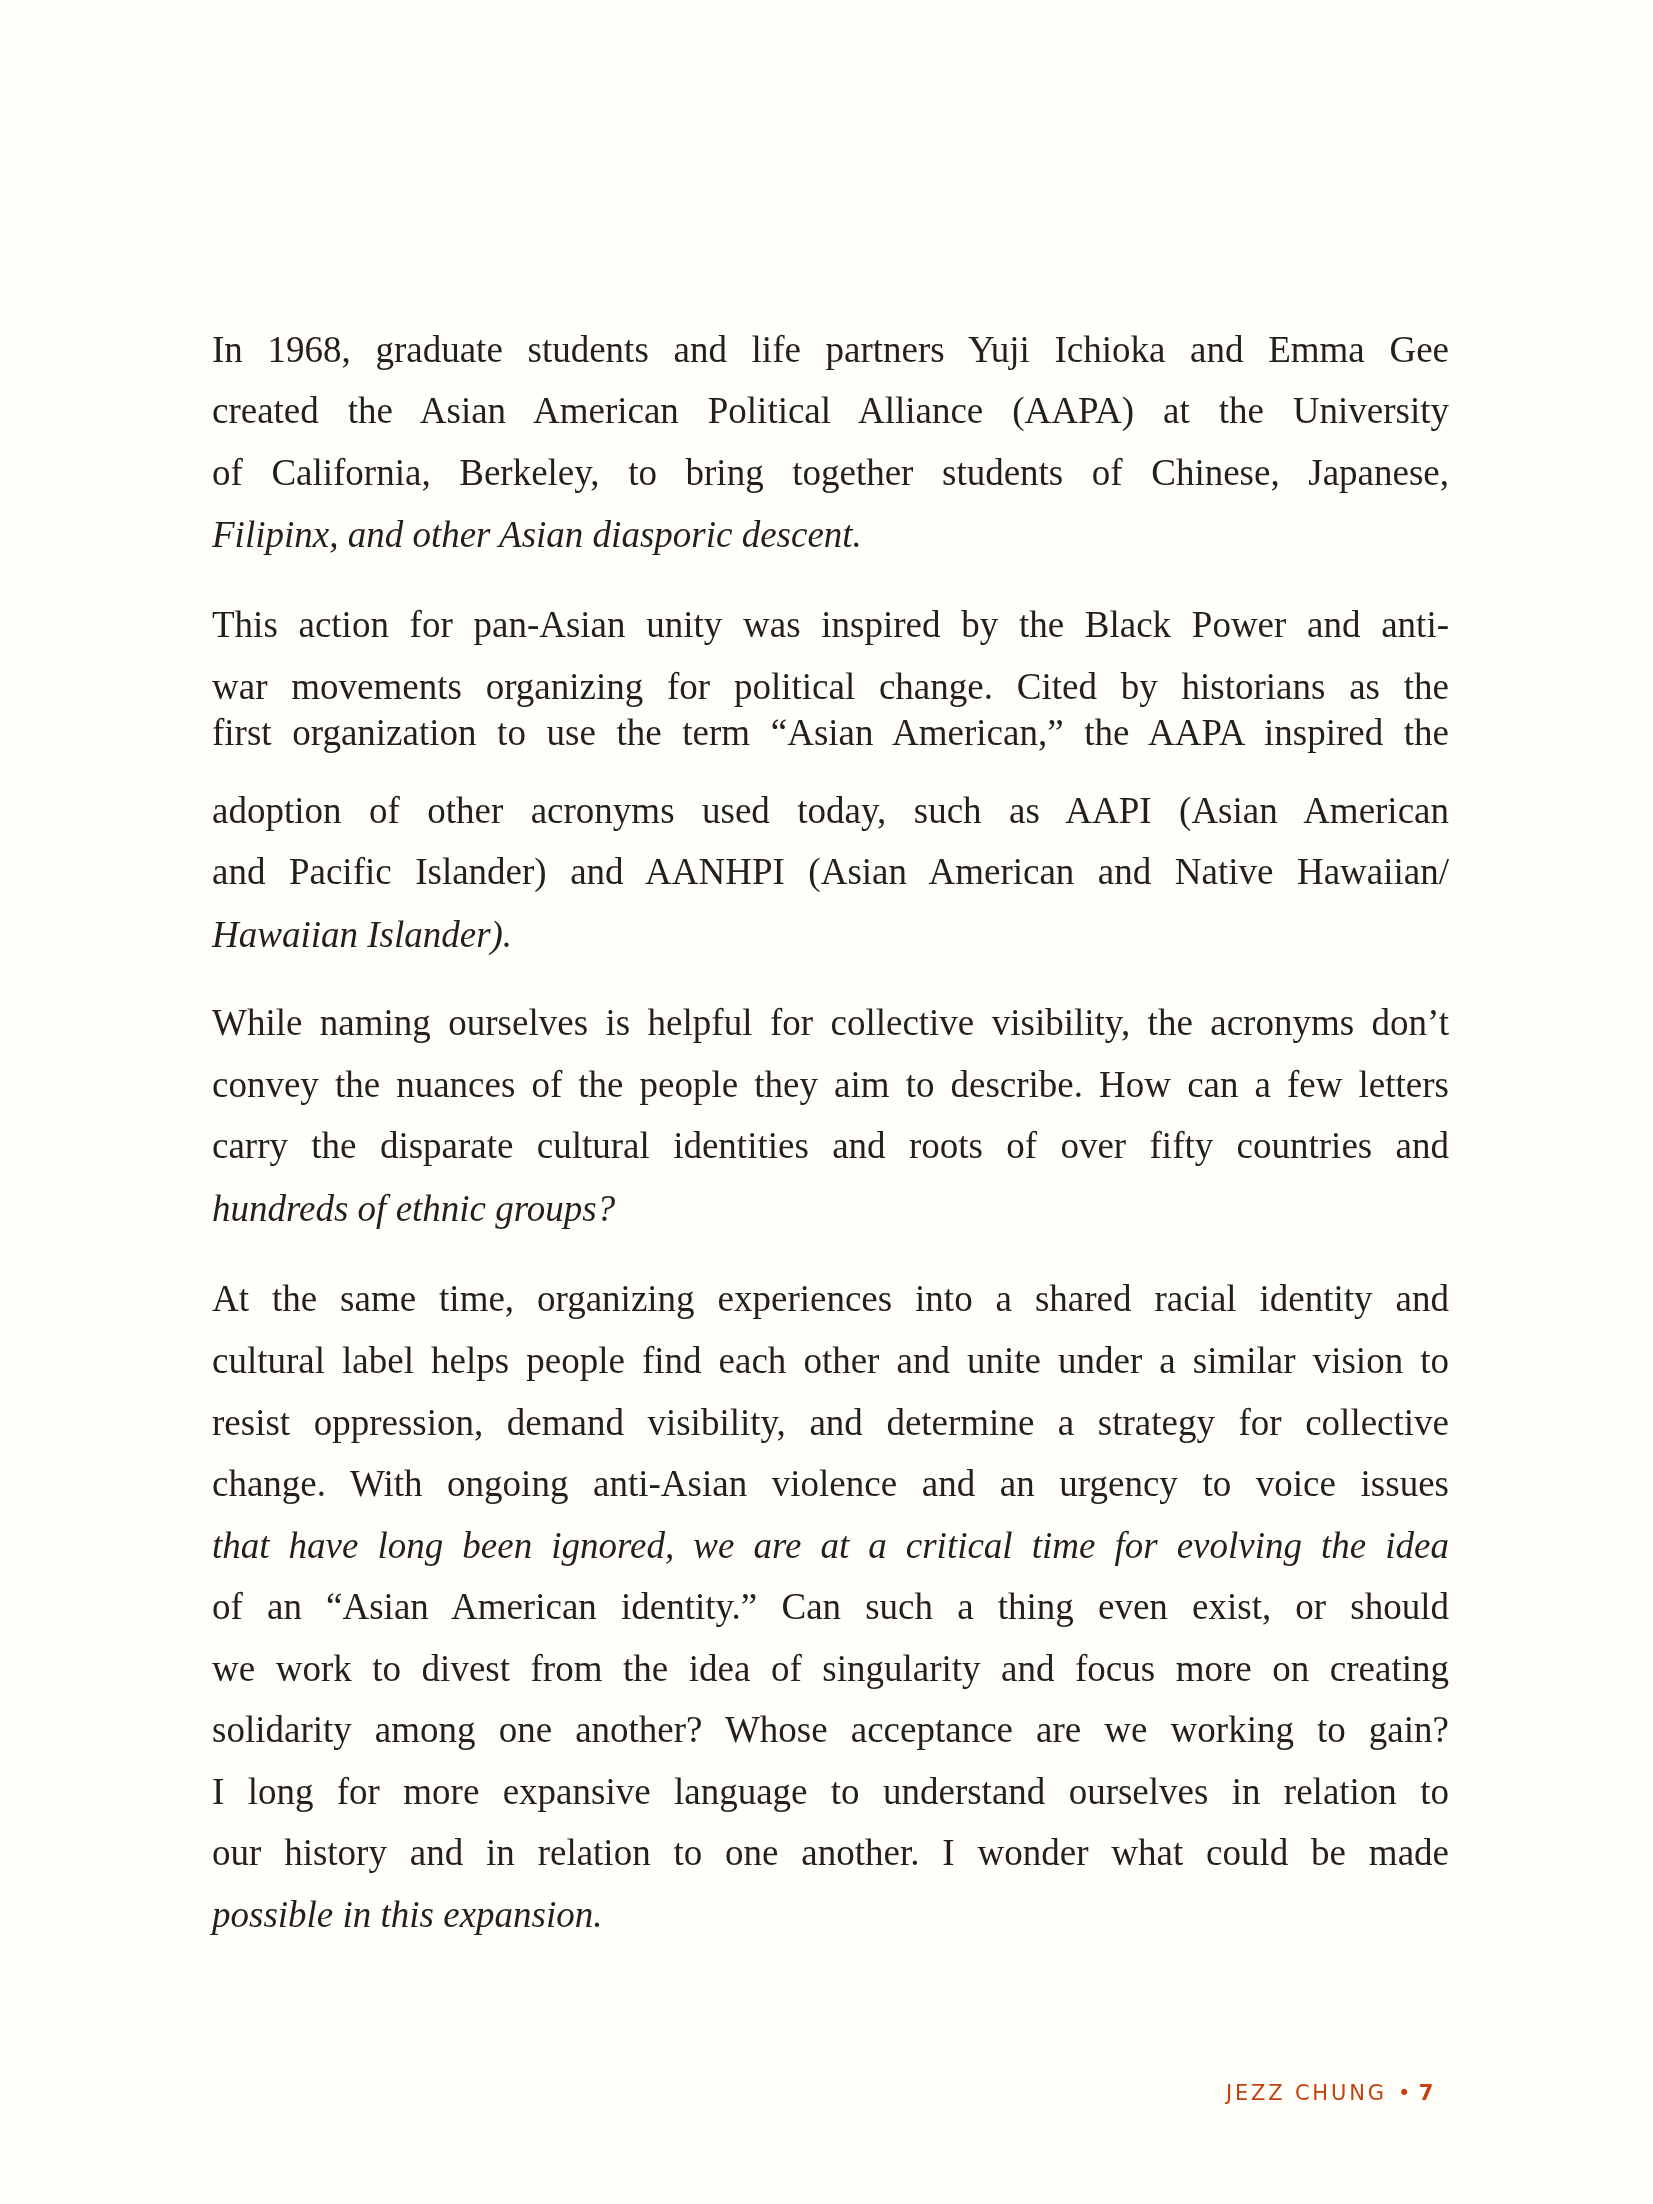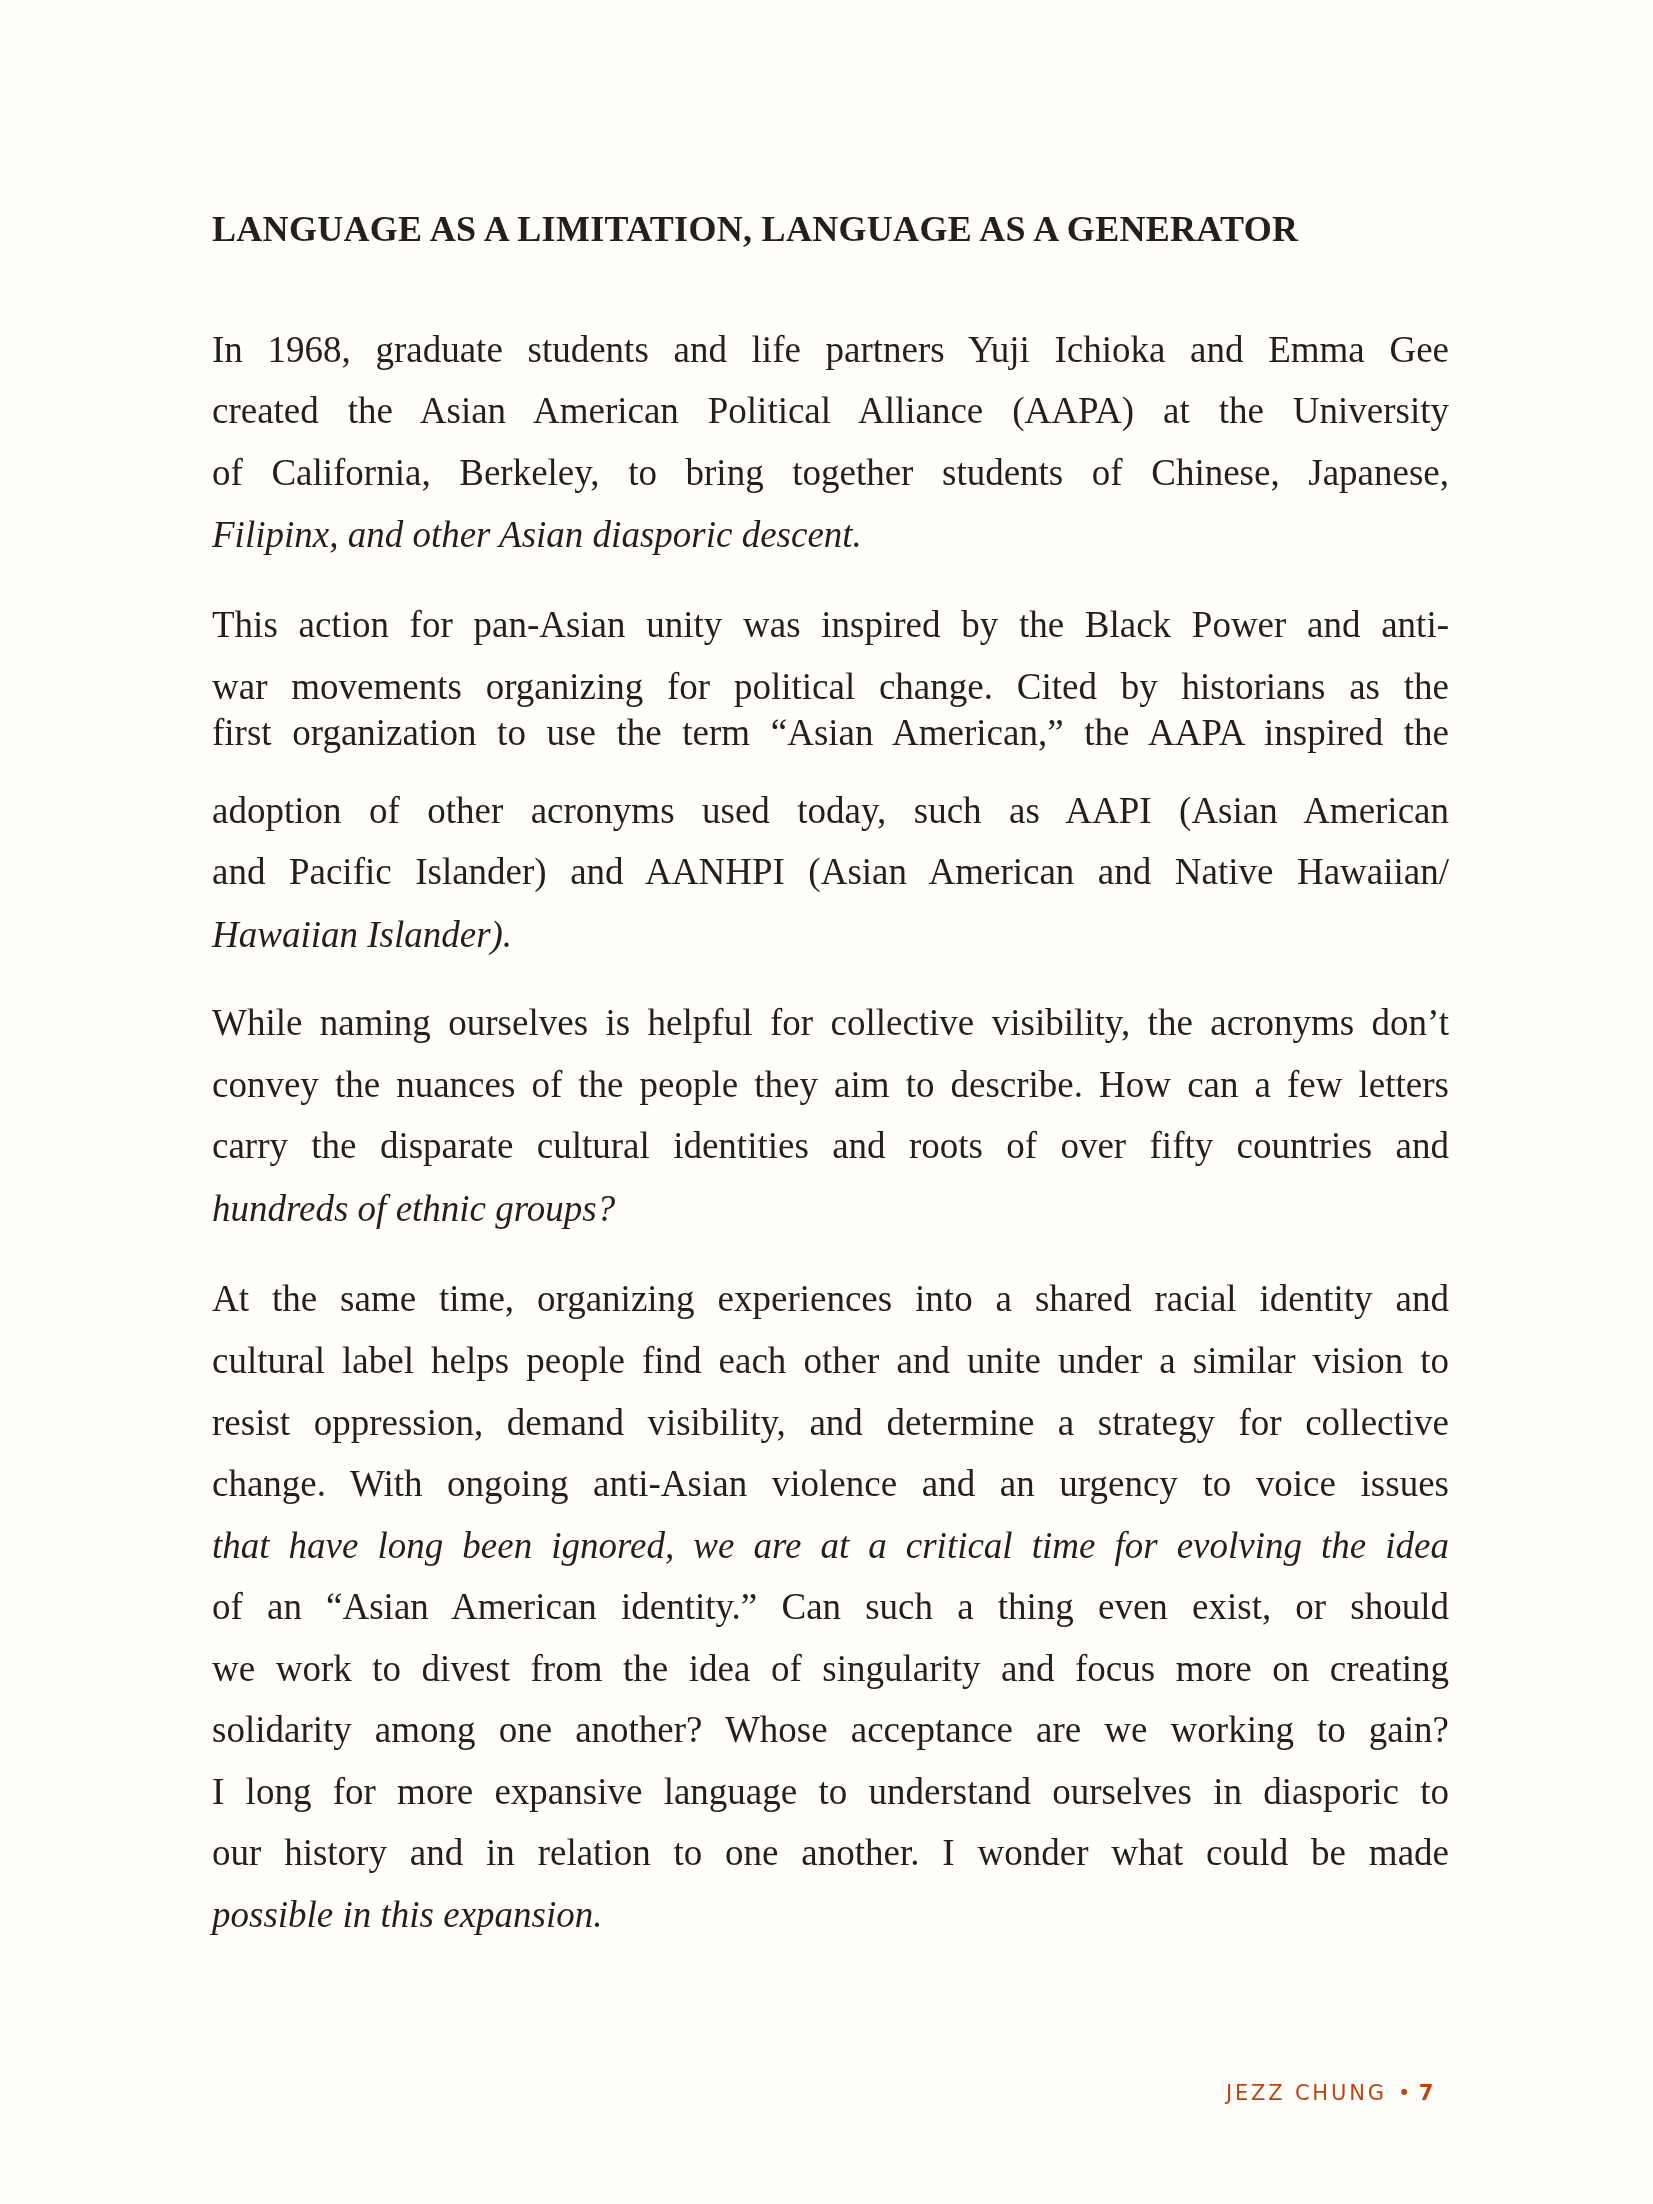--- a/index.html
+++ b/index.html
@@ -29,21 +29,20 @@
     font-size: 21px; letter-spacing: 2.8px; white-space: nowrap;
     color: #c2410c;
   }
   .footer .dot { margin: 0 5.5px 0 1.8px; }
   .footer .num { font-weight: bold; letter-spacing: 0; }
 </style>
 </head>
 <body>
 
 <div class="page">
-  <div class="heading">LANGUAGE AS A LIMITATION, LANGUAGE AS A GENERATOR</div>
 
   <div>
     <div class="line" style="top: 327px; white-space: normal;">In 1968, graduate students and life partners Yuji Ichioka and Emma Gee</div>
     <div class="line" style="top: 388px; white-space: normal;">created the Asian American Political Alliance (AAPA) at the University</div>
     <div class="line" style="top: 450px; white-space: normal;">of California, Berkeley, to bring together students of Chinese, Japanese,</div>
     <div class="line last" style="top: 512px; white-space: normal;">Filipinx, and other Asian diasporic descent.</div>
   </div>
 
   <div>
     <div class="line" style="top: 602px; white-space: normal;">This action for pan-Asian unity was inspired by the Black Power and anti-</div>
@@ -63,21 +62,21 @@
 
   <div>
     <div class="line" style="top: 1276px; white-space: normal;">At the same time, organizing experiences into a shared racial identity and</div>
     <div class="line" style="top: 1338px; white-space: normal;">cultural label helps people find each other and unite under a similar vision to</div>
     <div class="line" style="top: 1400px; white-space: normal;">resist oppression, demand visibility, and determine a strategy for collective</div>
     <div class="line" style="top: 1461px; white-space: normal;">change. With ongoing anti-Asian violence and an urgency to voice issues</div>
     <div class="line" style="top: 1523px; white-space: normal; font-style: italic;">that have long been ignored, we are at a critical time for evolving the idea</div>
     <div class="line" style="top: 1584px; white-space: normal;">of an “Asian American identity.” Can such a thing even exist, or should</div>
     <div class="line" style="top: 1646px; white-space: normal;">we work to divest from the idea of singularity and focus more on creating</div>
     <div class="line" style="top: 1707px; white-space: normal;">solidarity among one another? Whose acceptance are we working to gain?</div>
-    <div class="line" style="top: 1769px; white-space: normal;">I long for more expansive language to understand ourselves in diasporic to</div>
+    <div class="line" style="top: 1769px; white-space: normal;">I long for more expansive language to understand ourselves in relation to</div>
     <div class="line" style="top: 1830px; white-space: normal;">our history and in relation to one another. I wonder what could be made</div>
     <div class="line last" style="top: 1892px; white-space: normal;">possible in this expansion.</div>
   </div>
 
   <div class="footer">
     <span>JEZZ CHUNG</span>
     <span class="dot">•</span><span class="num">7</span>
   </div>
 </div>
 

